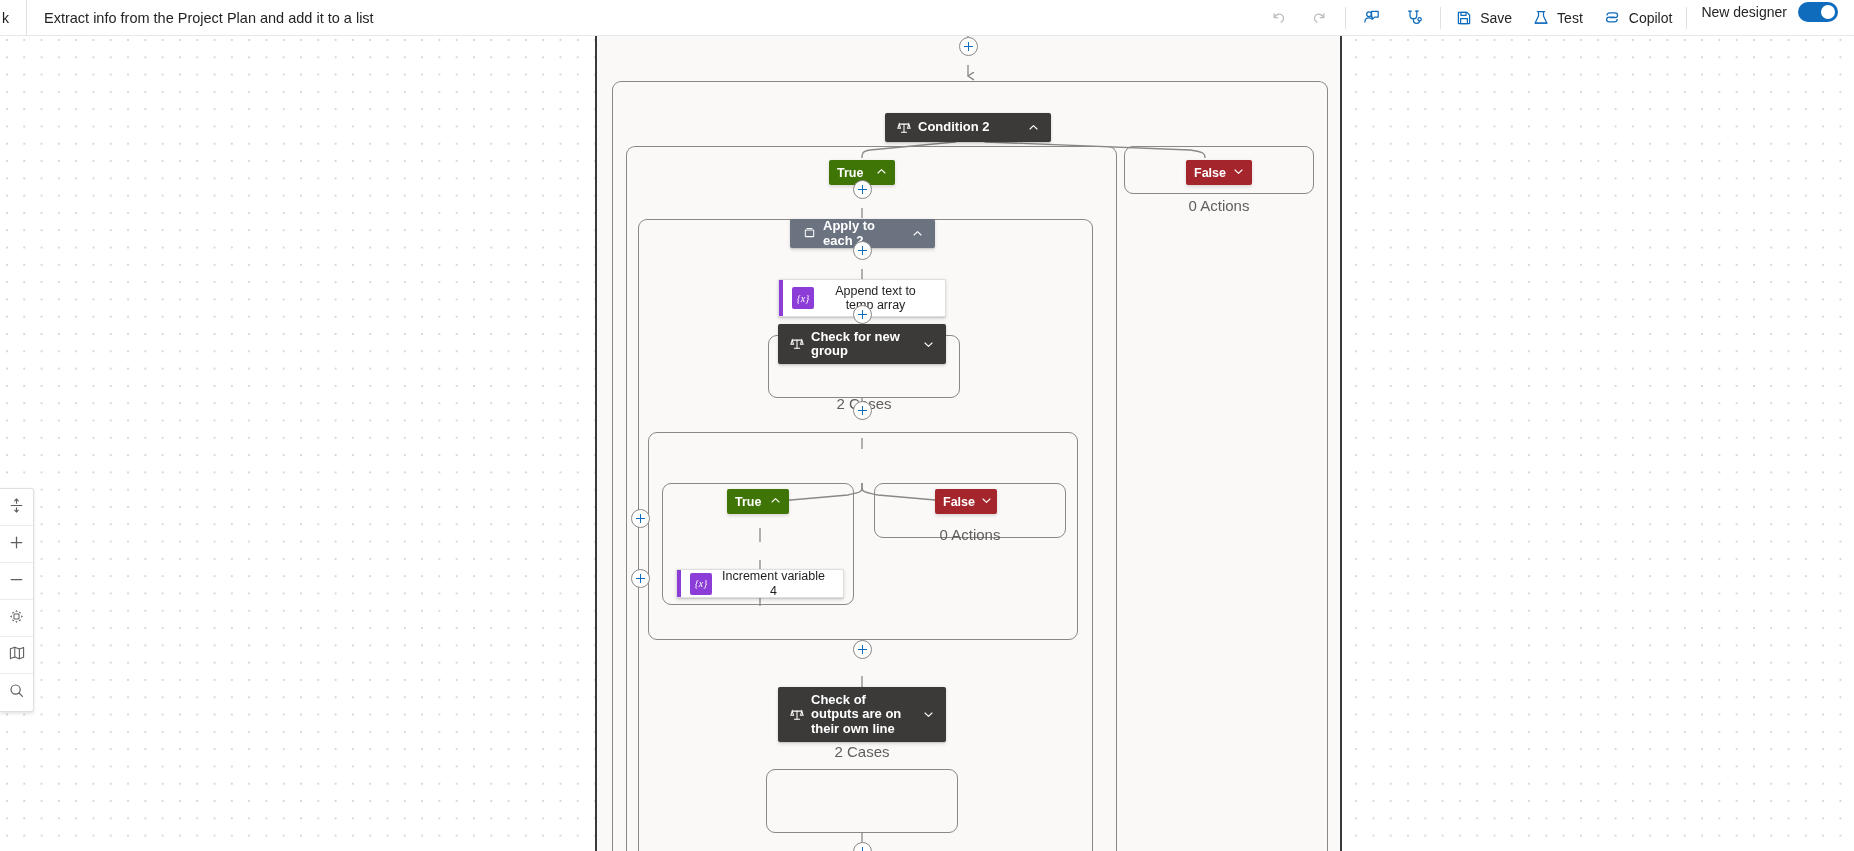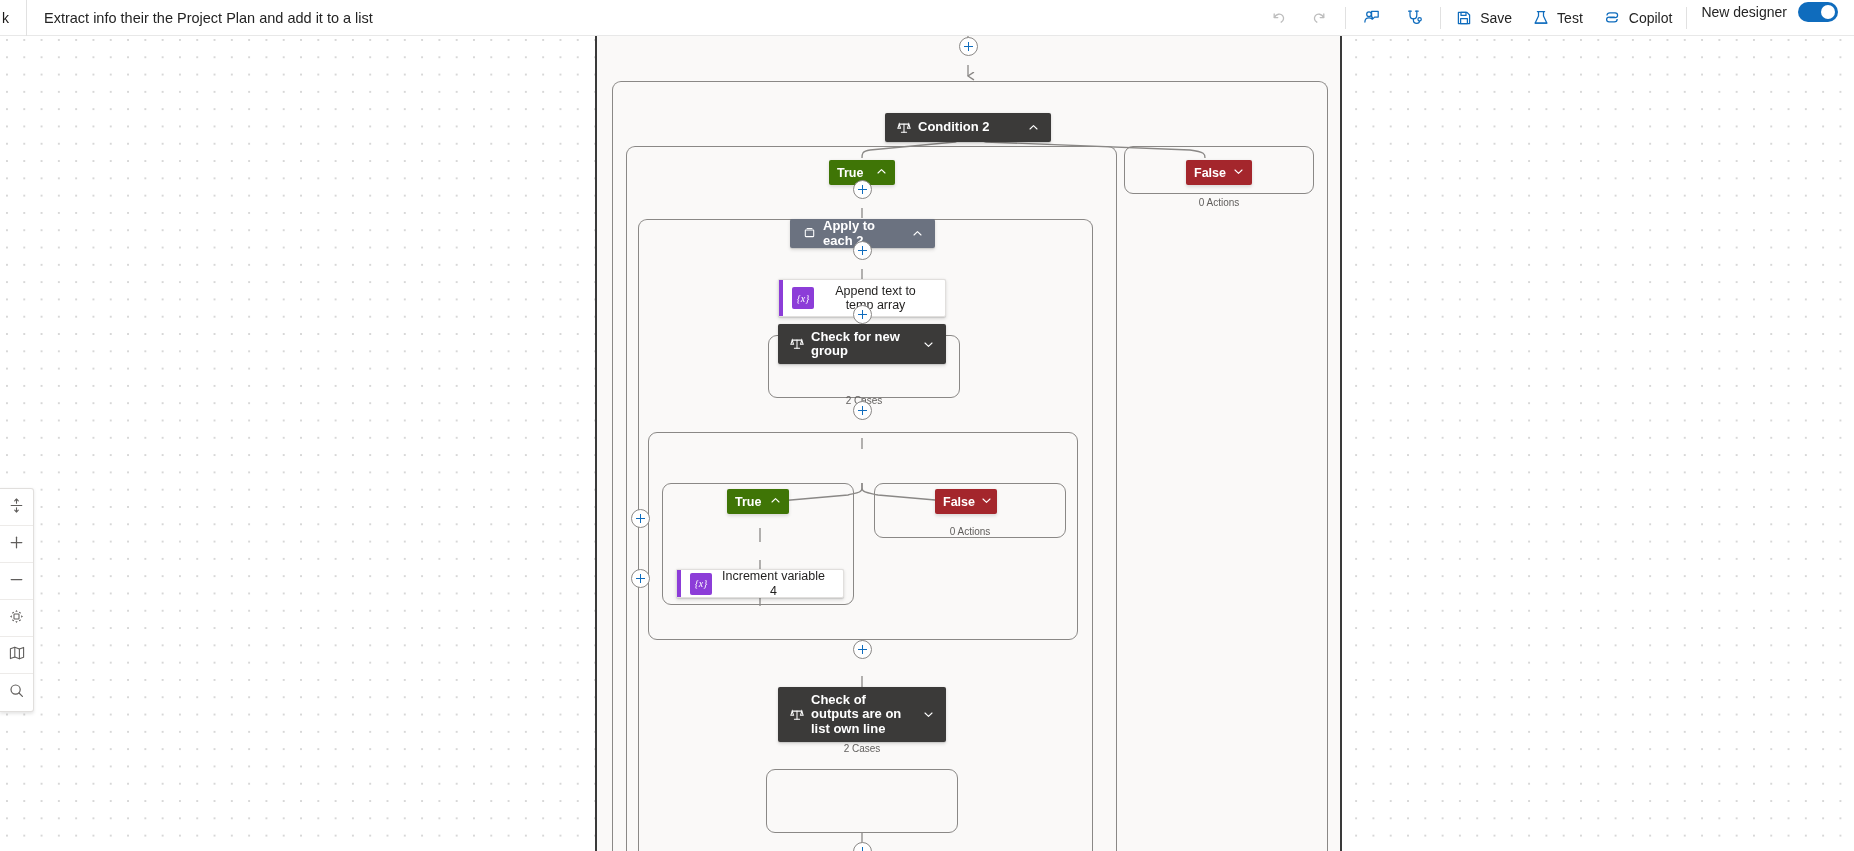--- a/index.html
+++ b/index.html
@@ -125,21 +125,21 @@
   .pill {
     position:absolute; border-radius:2px; color:#ffffff;
     display:flex; align-items:center; gap:6px; padding:0 8px;
     font-size:12.5px; font-weight:700;
     box-shadow:0 1.6px 3.6px rgba(0,0,0,.13);
   }
   .pill.true  { background:#3f7506; }
   .pill.false { background:#a4262c; }
 
   .subcount {
-    position:absolute; font-size:10px; color:#605e5c; text-align:center;
+    position:absolute; font-size:15px; color:#605e5c; text-align:center;
     white-space:nowrap;
   }
 
   
   .plus {
     position:absolute; width:19px; height:19px; border-radius:50%;
     background:#ffffff; border:1px solid #8a8886;
     display:flex; align-items:center; justify-content:center;
     cursor:pointer; z-index:6;
   }
@@ -166,21 +166,21 @@
     border-bottom:1px solid #edebe9; cursor:pointer;
   }
   .lt-btn:last-child { border-bottom:none; }
 </style>
 </head>
 <body>
 
 <div class="topbar">
   <div class="topbar-leftcrumb">k</div>
   <div class="topbar-sep-v"></div>
-  <div class="flow-title">Extract info their the Project Plan and add it to a list</div>
+  <div class="flow-title">Extract info from the Project Plan and add it to a list</div>
 
   <div class="topbar-right">
 
     <div class="tb-btn icononly disabled" title="Undo">
       <span class="tb-icon">
         <svg width="18" height="18" viewBox="0 0 18 18" fill="none" stroke="#bdbdbd" stroke-width="1.3" stroke-linecap="round" stroke-linejoin="round">
           <path d="M5.2 5.0 L5.2 8.6 L8.8 8.6"></path>
           <path d="M5.4 8.4 C7.0 5.0 11.4 4.0 13.6 6.6 C15.3 8.7 14.7 12.0 12.2 13.2"></path>
         </svg>
       </span>
@@ -434,21 +434,21 @@
   <div class="node node-dark" style="left:778px; top:651px; width:168px; height:55px;">
     <span class="n-icon">
       <svg width="14" height="14" viewBox="0 0 14 14" fill="none" stroke="#ffffff" stroke-width="1.05" stroke-linecap="round">
         <path d="M2.2 3.1 H11.8"></path>
           <path d="M7 3.1 V11.2"></path>
         <path d="M4.4 11.2 H9.6"></path>
         <path d="M2.2 3.1 L0.9 7.2 H3.5 Z"></path>
           <path d="M11.8 3.1 L10.5 7.2 H13.1 Z"></path>
       </svg>
     </span>
-    <span class="n-title">Check of outputs are on list own line</span>
+    <span class="n-title">Check of outputs are on their own line</span>
     <span class="n-chev">
       <svg width="11" height="11" viewBox="0 0 11 11" fill="none" stroke="#ffffff" stroke-width="1.1" stroke-linecap="round" stroke-linejoin="round">
           <path d="M2 4 L5.5 7.4 L9 4"></path>
         </svg>
     </span>
   </div>
   <div class="subcount" style="left:766px; top:707px; width:192px;">2 Cases</div>
 
   <div class="lefttools">
 

